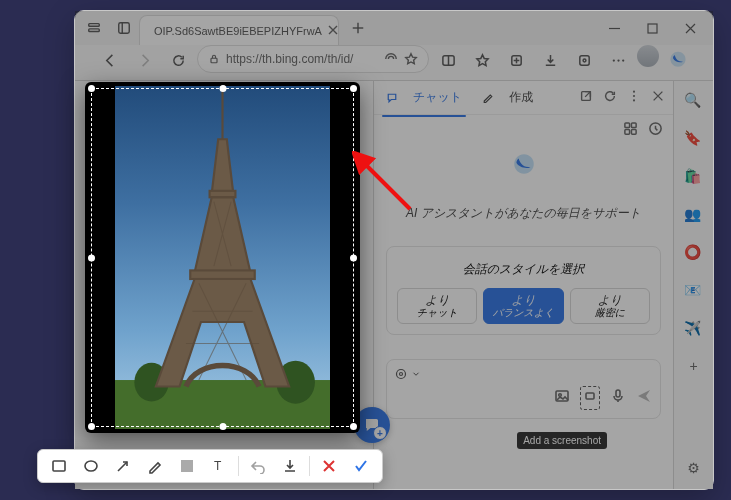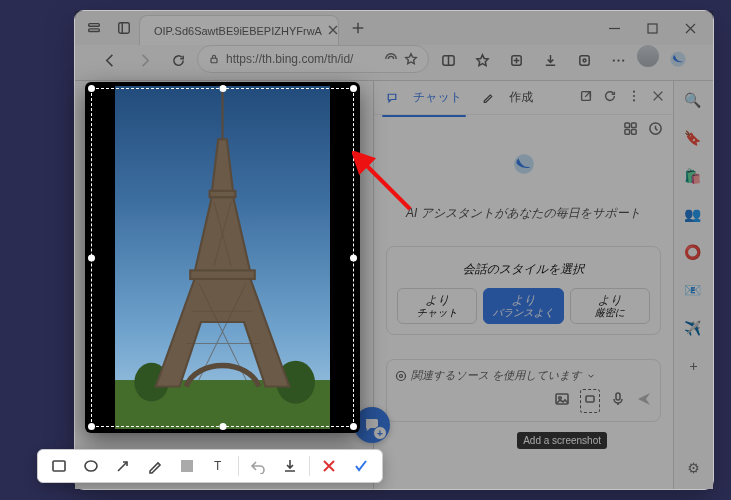--- a/index.html
+++ b/index.html
@@ -299,21 +299,20 @@
               </div>
           </div>
         </div>
 
         <div class="compose">
           <div class="compose-head">
             <svg class="ic" width="12" height="12" viewBox="0 0 16 16">
                 <circle cx="8" cy="8" r="6"></circle>
                 <circle cx="8" cy="8" r="2"></circle>
               </svg>
-            <span>関連するソース を使用しています</span>
             <svg class="ic" width="10" height="10" viewBox="0 0 16 16">
                 <path d="M4 6l4 4 4-4"></path>
               </svg>
           </div>
           <div class="inputrow">
             <span><svg class="ic" viewBox="0 0 16 16">
                   <rect x="2" y="3" width="12" height="10" rx="1"></rect>
                   <circle cx="6" cy="7" r="1.3"></circle>
                   <path d="M3 12l3-3 3 2 2-2 3 3"></path>
                 </svg></span>

